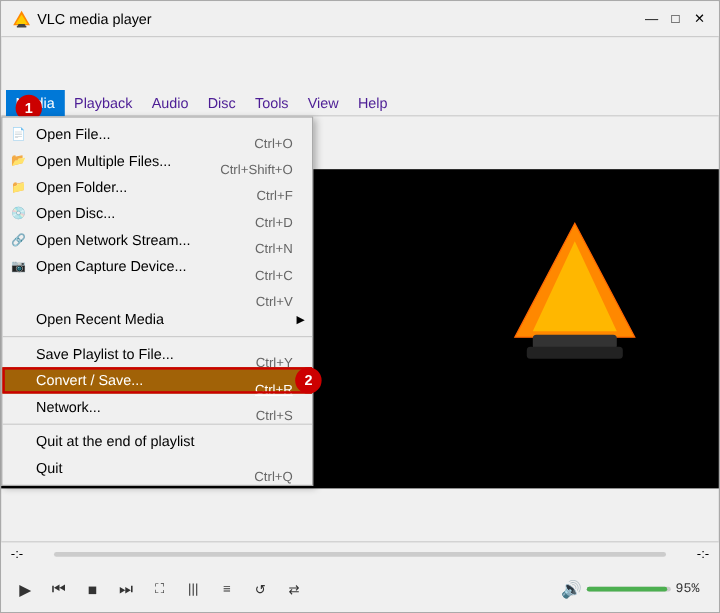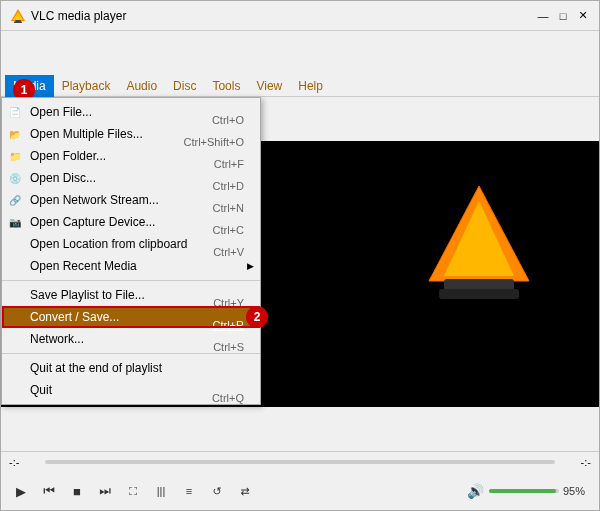--- a/index.html
+++ b/index.html
@@ -75,21 +75,21 @@
       border-bottom: 1px solid #ccc;
       flex-shrink: 0;
       position: relative;
       z-index: 100;
     }
 
     .menu-item {
       padding: 2px 8px;
       font-size: 12px;
       cursor: pointer;
-      color: #a16207;
+      color: #4c1d95;
       height: 22px;
       display: flex;
       align-items: center;
     }
 
     .menu-item:hover, .menu-item.active {
       background: #0078d7;
       color: #fff;
     }
 
@@ -272,20 +272,21 @@
       height: 100%;
       background: #4CAF50;
       border-radius: 2px;
       width: 95%;
     }
 
     .volume-label {
       font-size: 11px;
       color: #333;
       min-width: 28px;
+      font-family: Liberation Mono, monospace;
     }
 
     
     .badge {
       width: 22px;
       height: 22px;
       border-radius: 50%;
       background: #cc0000;
       color: white;
       font-size: 12px;
@@ -368,21 +369,20 @@
         <span class="item-icon">🔗</span>
         <span>Open Network Stream...</span>
         <span class="shortcut">Ctrl+N</span>
       </div>
       <div class="dropdown-item">
         <span class="item-icon">📷</span>
         <span>Open Capture Device...</span>
         <span class="shortcut">Ctrl+C</span>
       </div>
       <div class="dropdown-item">
-        <span>Open Location from clipboard</span>
         <span class="shortcut">Ctrl+V</span>
       </div>
       <div class="dropdown-item has-arrow">
         <span>Open Recent Media</span>
       </div>
       <hr class="dropdown-separator">
       <div class="dropdown-item">
         <span>Save Playlist to File...</span>
         <span class="shortcut">Ctrl+Y</span>
       </div>

